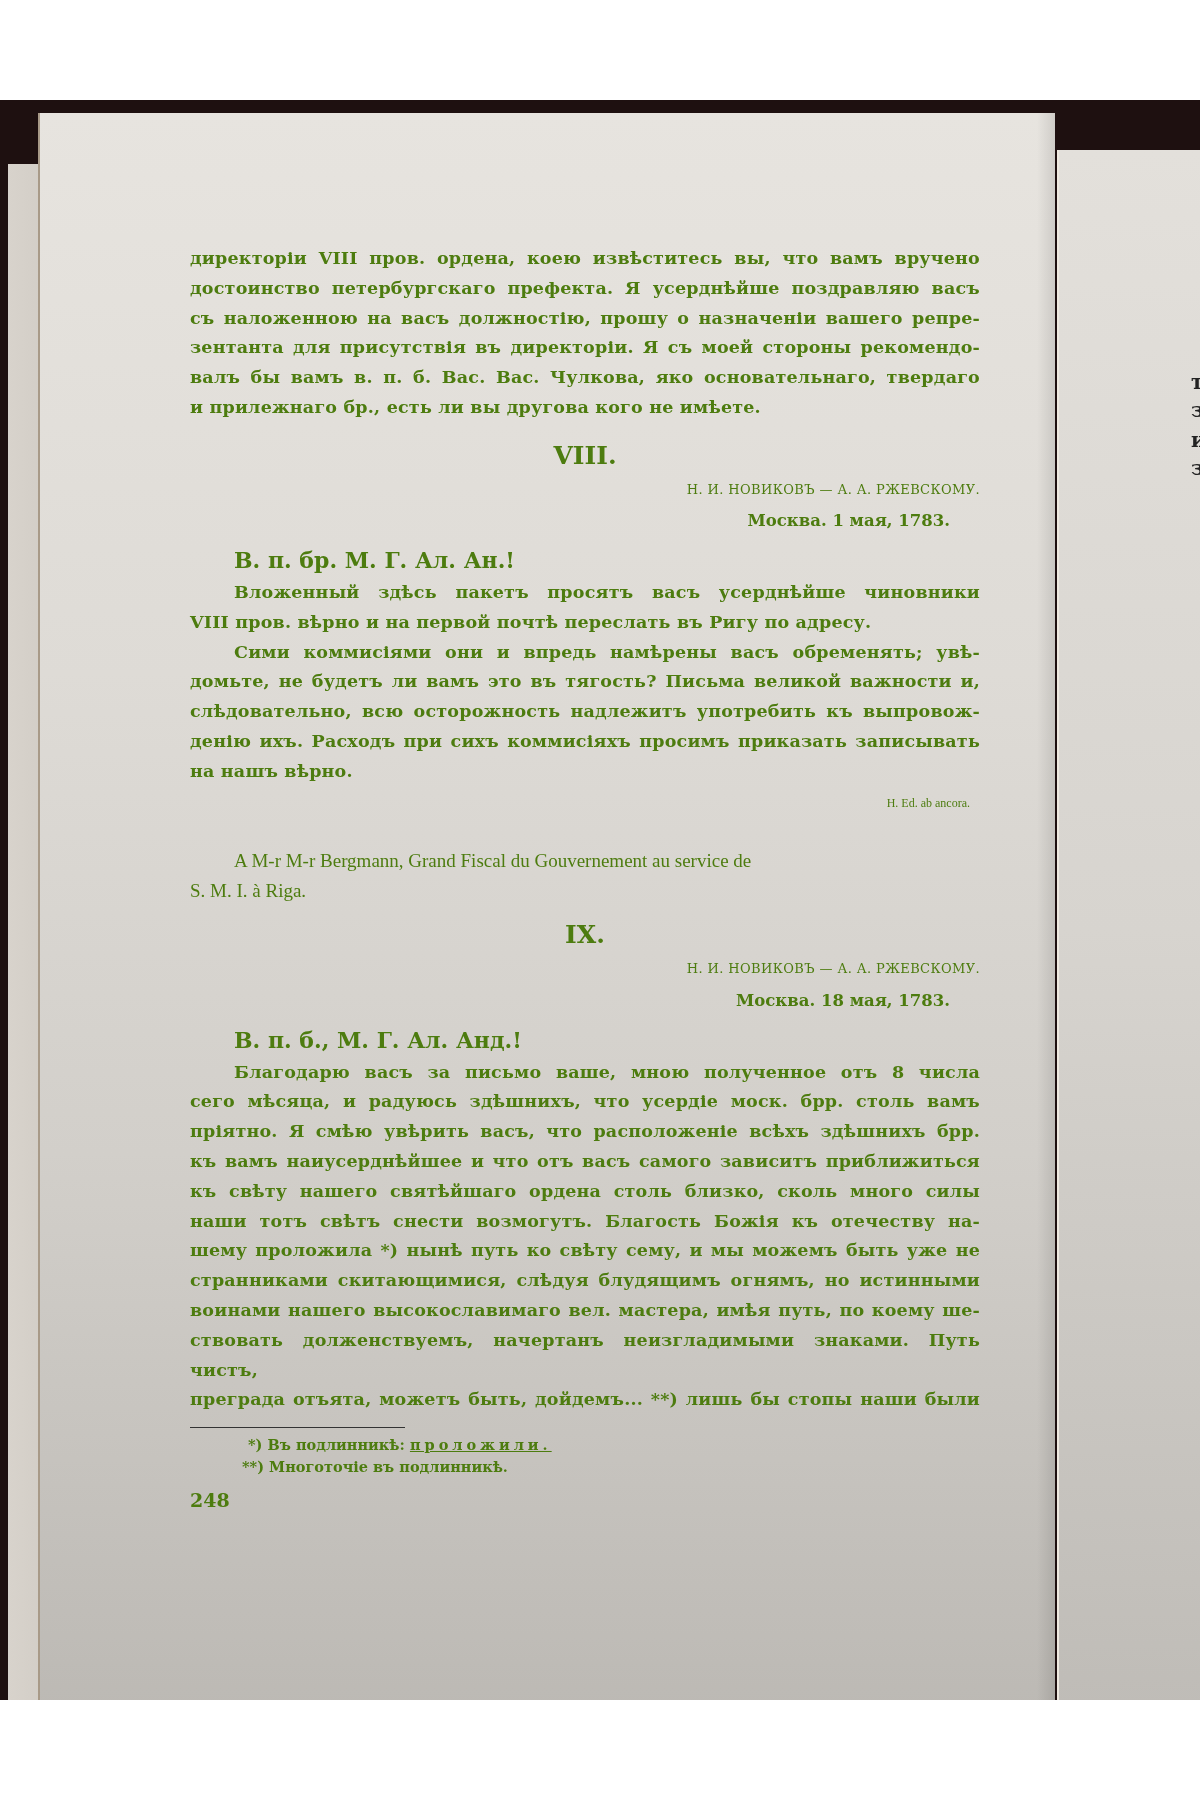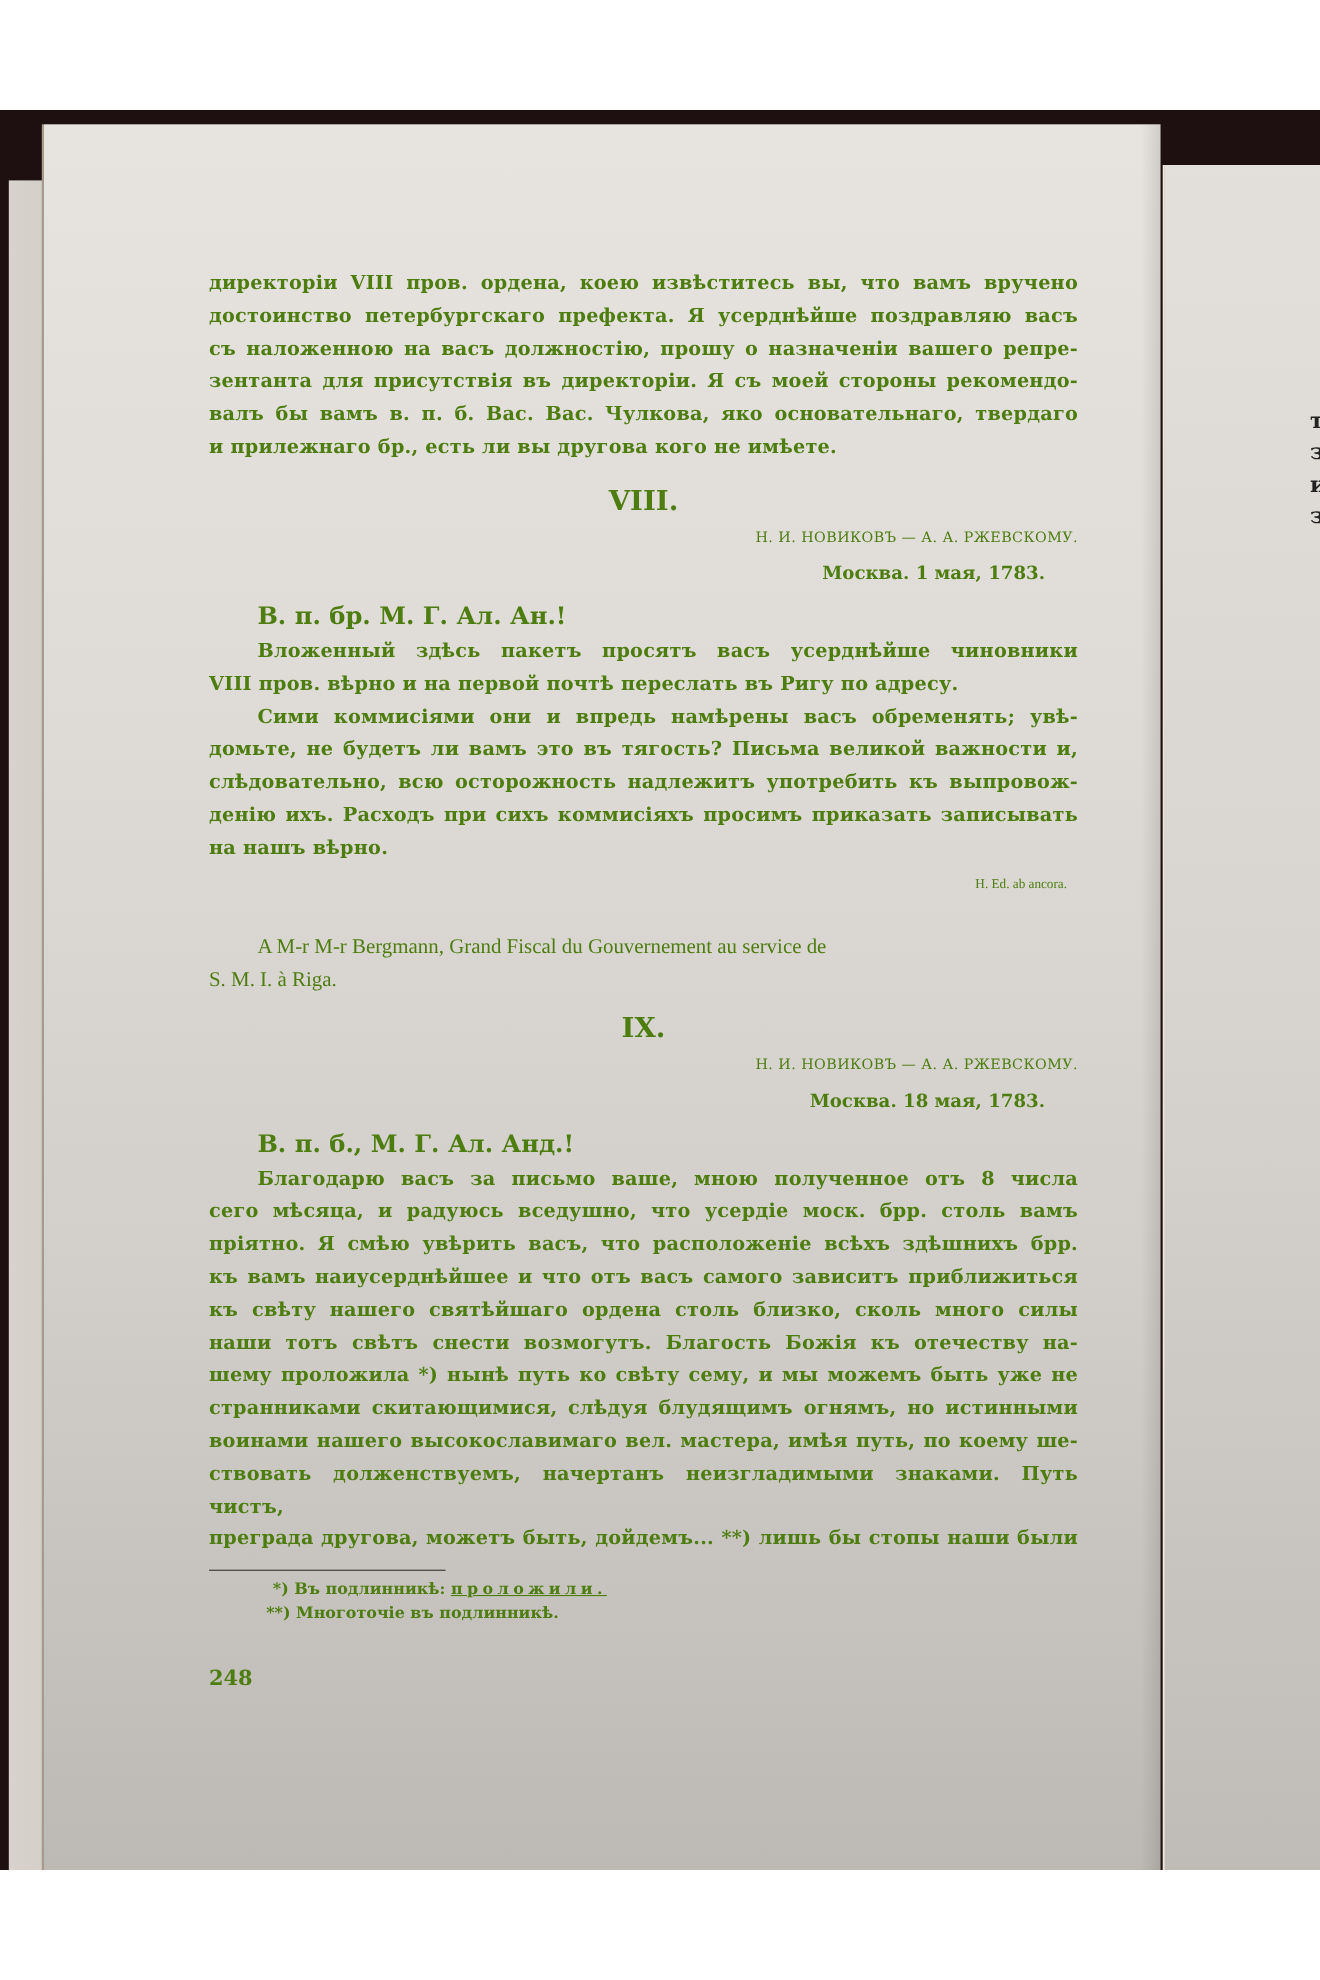--- a/index.html
+++ b/index.html
@@ -45,21 +45,21 @@
     .place-date { text-align: right; font-weight: bold; font-size: 16.5px; margin: 0 30px 10px 0; }
     .salutation { margin: 8px 0 2px 44px; font-weight: bold; font-size: 22px; }
     .signature { text-align: right; font-size: 12px; margin: 2px 10px 28px 0; font-family: "Liberation Serif", serif; }
     .address { margin: 0; font-family: "Liberation Serif", serif; font-size: 19px; line-height: 30px; }
     .address .indent-line { text-indent: 44px; display: block; }
     .rule { width: 215px; height: 1px; background: #333; margin: 12px 0 6px 0; }
     .footnote { font-size: 14.5px; font-weight: bold; line-height: 22px; margin: 0; }
     .footnote.f1 { padding-left: 58px; }
     .footnote.f2 { padding-left: 52px; }
     .spaced { letter-spacing: 4px; text-decoration: underline; }
-    .page-number { font-weight: bold; font-size: 19px; margin-top: 34px; }
+    .page-number { font-weight: bold; font-size: 19px; margin-top: 8px; }
   </style>
 </head>
 <body>
 
 <div class="photo">
   <div class="under-page"></div>
   <div class="right-page">
     <span class="frag" style="top:220px">т</span>
     <span class="frag" style="top:248px">з</span>
     <span class="frag" style="top:278px">и</span>
@@ -101,30 +101,30 @@
       </div>
     </div>
 
     <div>
       <div class="numeral" style="margin-top:14px">IX.</div>
       <div class="heading">Н. И. НОВИКОВЪ — А. А. РЖЕВСКОМУ.</div>
       <div class="place-date">Москва. 18 мая, 1783.</div>
       <div class="salutation">В. п. б., М. Г. Ал. Анд.!</div>
       <div>
         <p class="p indent">Благодарю васъ за письмо ваше, мною полученное отъ 8 числа</p>
-        <p class="p">сего мѣсяца, и радуюсь вседушно, что усердіе моск. брр. столь вамъ</p>
+        <p class="p">сего мѣсяца, и радуюсь здѣшнихъ, что усердіе моск. брр. столь вамъ</p>
         <p class="p">пріятно. Я смѣю увѣрить васъ, что расположеніе всѣхъ здѣшнихъ брр.</p>
         <p class="p">къ вамъ наиусерднѣйшее и что отъ васъ самого зависитъ приближиться</p>
         <p class="p">къ свѣту нашего святѣйшаго ордена столь близко, сколь много силы</p>
         <p class="p">наши тотъ свѣтъ снести возмогутъ. Благость Божія къ отечеству на-</p>
         <p class="p">шему проложила *) нынѣ путь ко свѣту сему, и мы можемъ быть уже не</p>
         <p class="p">странниками скитающимися, слѣдуя блудящимъ огнямъ, но истинными</p>
         <p class="p">воинами нашего высокославимаго вел. мастера, имѣя путь, по коему ше-</p>
         <p class="p">ствовать долженствуемъ, начертанъ неизгладимыми знаками. Путь чистъ,</p>
-        <p class="p">преграда другова, можетъ быть, дойдемъ... **) лишь бы стопы наши были</p>
+        <p class="p">преграда отъята, можетъ быть, дойдемъ... **) лишь бы стопы наши были</p>
       </div>
     </div>
 
     <div class="rule"></div>
     <p class="footnote f1">
       <span>*)</span>
       <span>Въ подлинникѣ: </span>
       <span class="spaced">проложили.</span>
     </p>
     <p class="footnote f2">

